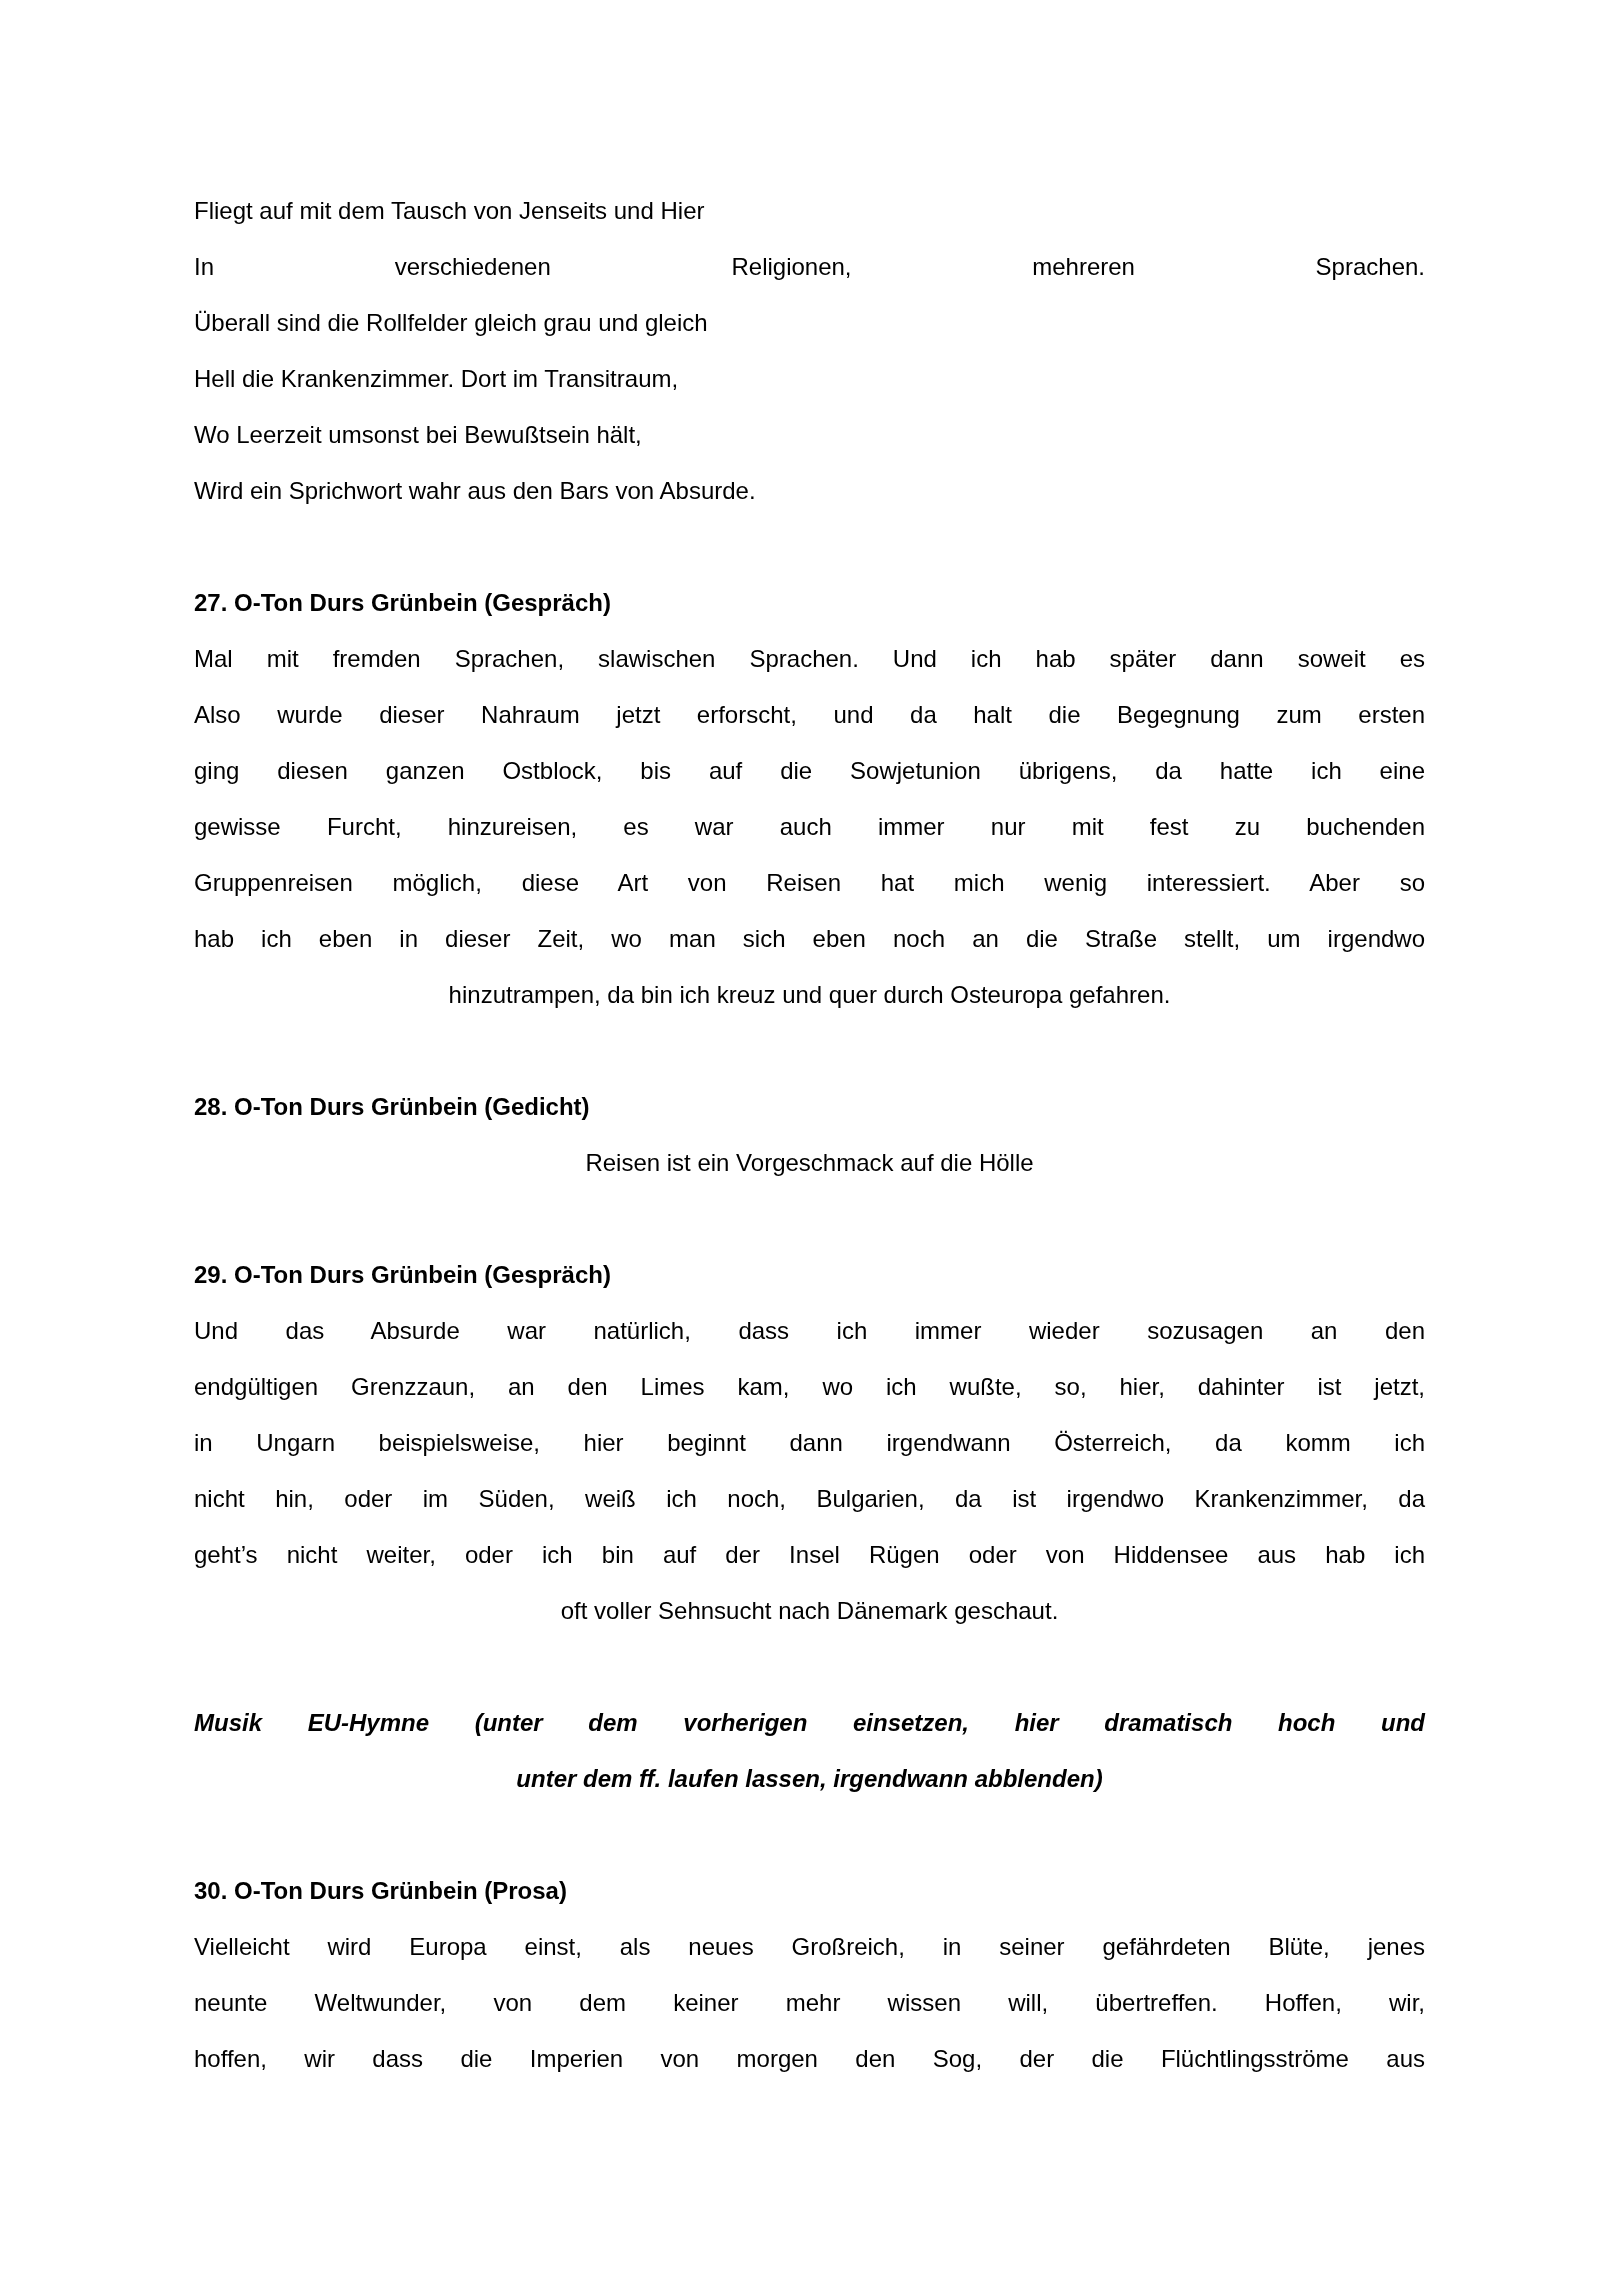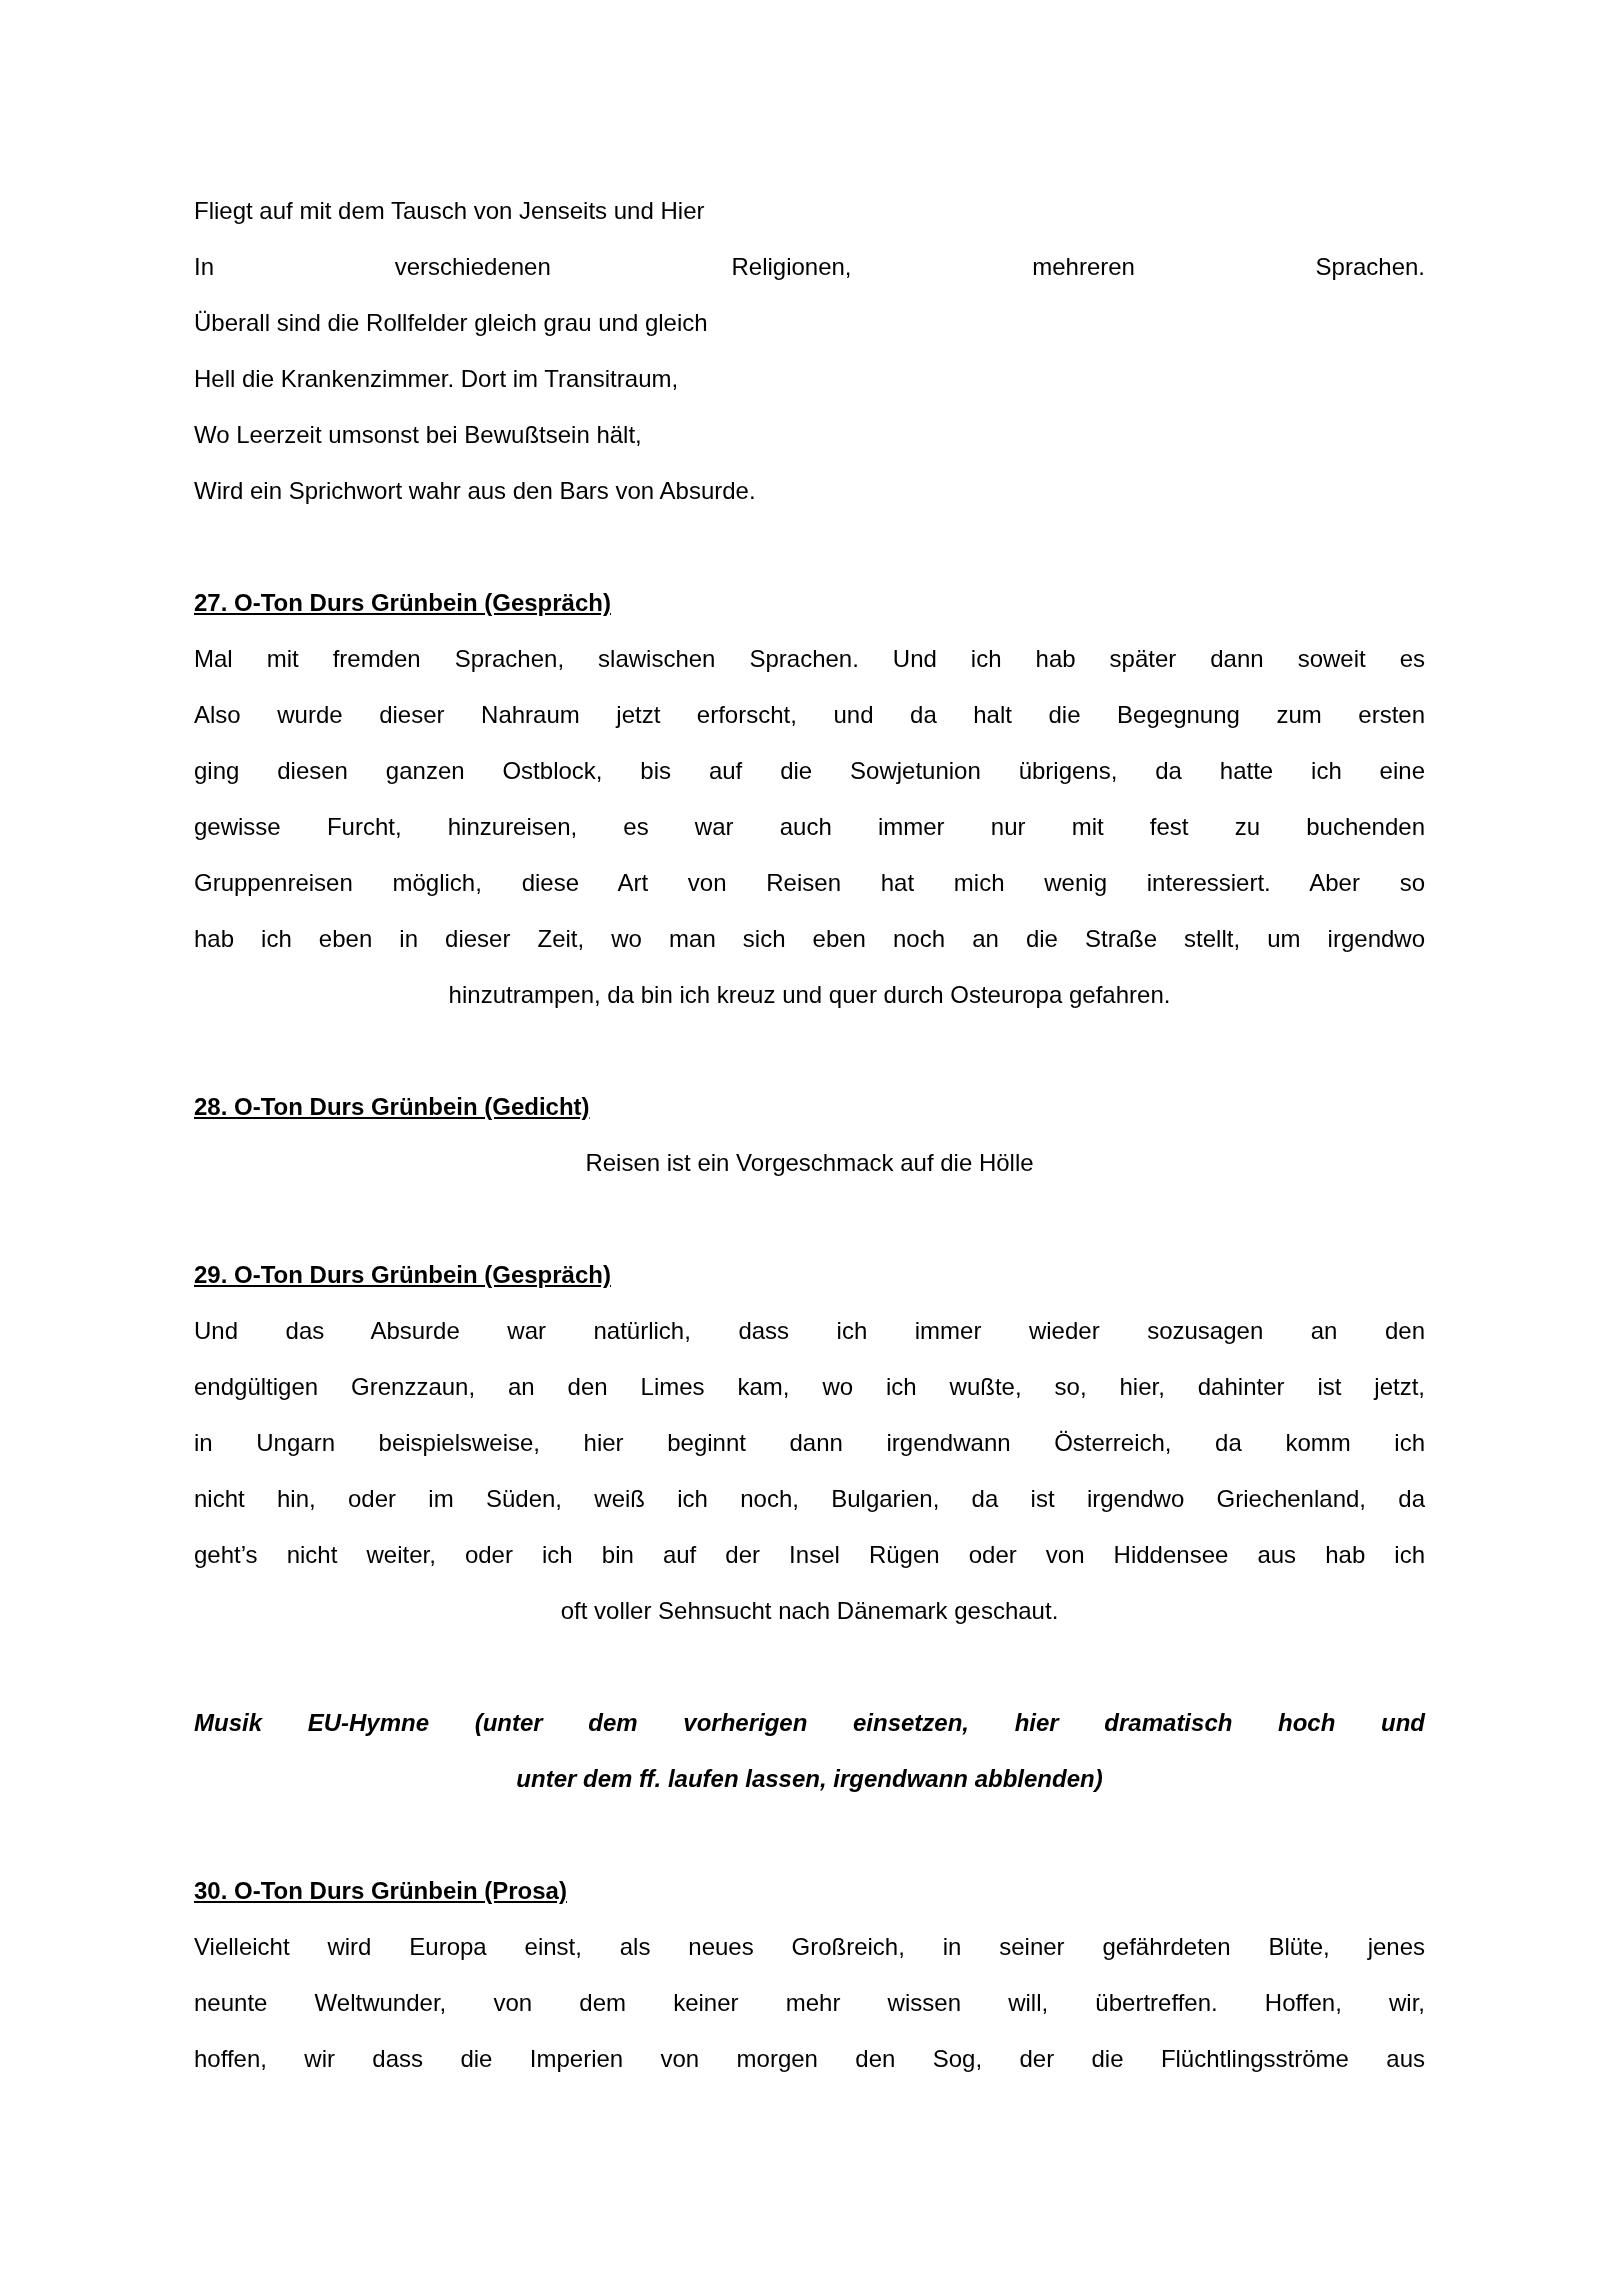--- a/index.html
+++ b/index.html
@@ -25,21 +25,21 @@
     }
     .block { margin: 0; padding: 0; }
     .spacer { height: 56px; }
     .line { display: block; white-space: nowrap; }
     .justify-line {
       display: block;
       text-align: justify;
       text-align-last: justify;
       white-space: normal;
     }
-    .heading { font-weight: bold; text-decoration: underline; }
+    .heading { font-weight: bold; }
     .para {
       text-align: justify;
       hyphens: none;
     }
     .para .jl {
       display: block;
       text-align: justify;
       text-align-last: justify;
     }
     .para .ll {
@@ -90,21 +90,21 @@
   </div>
 
   <div class="spacer"></div>
 
   <div class="block">
     <div class="heading">29. O-Ton Durs Grünbein (Gespräch)</div>
     <div class="para">
       <span class="jl">Und das Absurde war natürlich, dass ich immer wieder sozusagen an den</span>
       <span class="jl">endgültigen Grenzzaun, an den Limes kam, wo ich wußte, so, hier, dahinter ist jetzt,</span>
       <span class="jl">in Ungarn beispielsweise, hier beginnt dann irgendwann Österreich, da komm ich</span>
-      <span class="jl">nicht hin, oder im Süden, weiß ich noch, Bulgarien, da ist irgendwo Griechenland, da</span>
+      <span class="jl">nicht hin, oder im Süden, weiß ich noch, Bulgarien, da ist irgendwo Krankenzimmer, da</span>
       <span class="jl">geht’s nicht weiter, oder ich bin auf der Insel Rügen oder von Hiddensee aus hab ich</span>
       <span class="ll">oft voller Sehnsucht nach Dänemark geschaut.</span>
     </div>
   </div>
 
   <div class="spacer"></div>
 
   <div class="block para music">
     <span class="jl">Musik EU-Hymne (unter dem vorherigen einsetzen, hier dramatisch hoch und</span>
     <span class="ll">unter dem ff. laufen lassen, irgendwann abblenden)</span>

